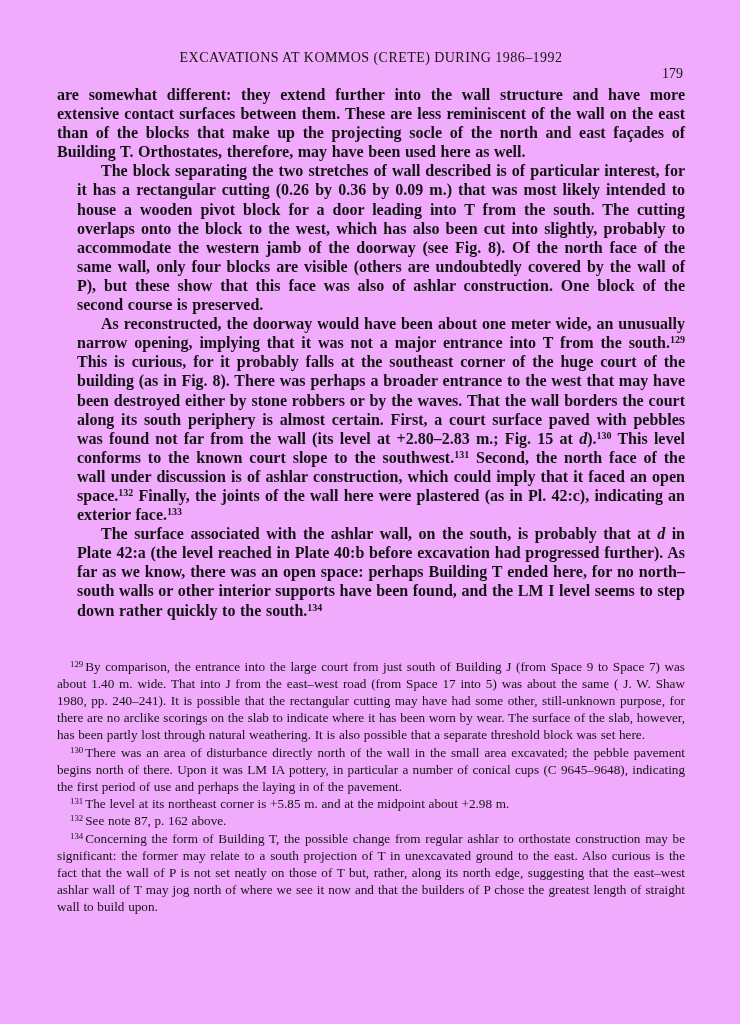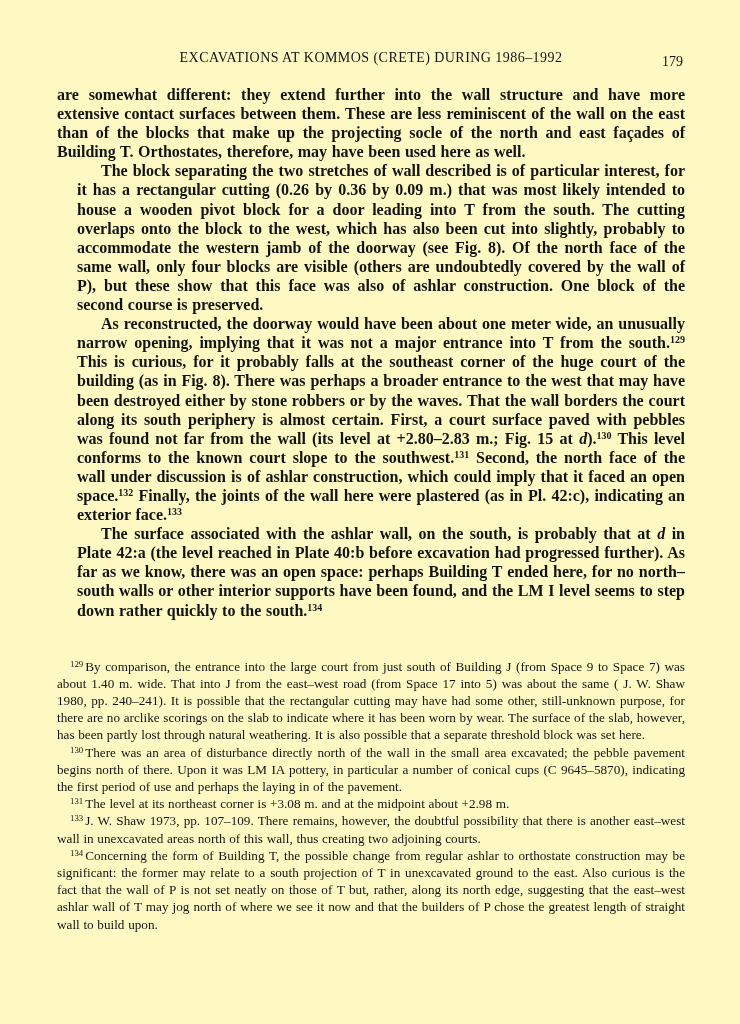--- a/index.html
+++ b/index.html
@@ -5,40 +5,40 @@
   html, body {
     margin: 0;
     padding: 0;
     background: #ffffff;
   }
   .page {
     position: relative;
     width: 740px;
     height: 1024px;
     box-sizing: border-box;
-    background: #fef9c3;
+    background: #f0abfc;
     color: #131313;
     font-family: "Liberation Serif", serif;
     padding: 50px 55px 0 57px;
     overflow: hidden;
   }
   .running-head {
     position: relative;
     height: 20px;
     text-align: center;
     font-size: 14px;
     letter-spacing: 0.45px;
     white-space: nowrap;
     margin-bottom: 15px;
   }
   .running-head .head-title { display: inline-block; }
   .running-head .page-number {
     position: absolute;
     right: 2px;
-    top: 4px;
+    top: 16px;
     letter-spacing: 0;
   }
   .body-text {
     font-size: 16px;
     line-height: 19.1px;
     text-align: justify;
     word-spacing: 0.6px;
     font-weight: bold;
   }
   .body-text p.para {
@@ -85,18 +85,18 @@
 
   <div class="body-text">
       <p class="para"><span>are somewhat different: they extend further into the wall structure and have more extensive contact surfaces between them. These are less reminiscent of the wall on the east than of the blocks that make up the projecting socle of the north and east façades of Building T. Orthostates, therefore, may have been used here as well.</span></p>
       <p class="para indent"><span>The block separating the two stretches of wall described is of particular interest, for it has a rectangular cutting (0.26 by 0.36 by 0.09 m.) that was most likely intended to house a wooden pivot block for a door leading into T from the south. The cutting overlaps onto the block to the west, which has also been cut into slightly, probably to accommodate the western jamb of the doorway (see Fig. 8). Of the north face of the same wall, only four blocks are visible (others are undoubtedly covered by the wall of P), but these show that this face was also of ashlar construction. One block of the second course is preserved.</span></p>
       <p class="para indent"><span>As reconstructed, the doorway would have been about one meter wide, an unusually narrow opening, implying that it was not a major entrance into T from the south.</span><sup class="fn-ref">129</sup><span> This is curious, for it probably falls at the southeast corner of the huge court of the building (as in Fig. 8). There was perhaps a broader entrance to the west that may have been destroyed either by stone robbers or by the waves. That the wall borders the court along its south periphery is almost certain. First, a court surface paved with pebbles was found not far from the wall (its level at +2.80–2.83 m.; Fig. 15 at </span><i>d</i><span>).</span><sup class="fn-ref">130</sup><span> This level conforms to the known court slope to the southwest.</span><sup class="fn-ref">131</sup><span> Second, the north face of the wall under discussion is of ashlar construction, which could imply that it faced an open space.</span><sup class="fn-ref">132</sup><span> Finally, the joints of the wall here were plastered (as in Pl. 42:c), indicating an exterior face.</span><sup class="fn-ref">133</sup></p>
       <p class="para indent"><span>The surface associated with the ashlar wall, on the south, is probably that at </span><i>d</i><span> in Plate 42:a (the level reached in Plate 40:b before excavation had progressed further).  As far as we know, there was an open space: perhaps Building T ended here, for no north–south walls or other interior supports have been found, and the LM I level seems to step down rather quickly to the south.</span><sup class="fn-ref">134</sup></p>
     </div>
 
   <div class="footnotes">
       <p class="footnote"><sup class="fn-num">129</sup><span>By comparison, the entrance into the large court from just south of Building J (from Space 9 to Space 7) was about 1.40 m. wide.  That into J from the east–west road (from Space 17 into 5) was about the same ( J. W. Shaw 1980, pp. 240–241). It is possible that the rectangular cutting may have had some other, still-unknown purpose, for there are no arclike scorings on the slab to indicate where it has been worn by wear.  The surface of the slab, however, has been partly lost through natural weathering. It is also possible that a separate threshold block was set here.</span></p>
-      <p class="footnote"><sup class="fn-num">130</sup><span>There was an area of disturbance directly north of the wall in the small area excavated; the pebble pavement begins north of there. Upon it was LM IA pottery, in particular a number of conical cups (C 9645–5870), indicating the first period of use and perhaps the laying in of the pavement.</span></p>
-      <p class="footnote"><sup class="fn-num">131</sup><span>The level at its northeast corner is +3.08 m. and at the midpoint about +2.98 m.</span></p>
-      <p class="footnote"><sup class="fn-num">133</sup><span>J. W. Shaw 1973, pp. 107–109.  There remains, however, the doubtful possibility that there is another east–west wall in unexcavated areas north of this wall, thus creating two adjoining courts.</span></p>
+      <p class="footnote"><sup class="fn-num">130</sup><span>There was an area of disturbance directly north of the wall in the small area excavated; the pebble pavement begins north of there. Upon it was LM IA pottery, in particular a number of conical cups (C 9645–9648), indicating the first period of use and perhaps the laying in of the pavement.</span></p>
+      <p class="footnote"><sup class="fn-num">131</sup><span>The level at its northeast corner is +5.85 m. and at the midpoint about +2.98 m.</span></p>
+      <p class="footnote"><sup class="fn-num">132</sup><span>See note 87, p. 162 above.</span></p>
       <p class="footnote"><sup class="fn-num">134</sup><span>Concerning the form of Building T, the possible change from regular ashlar to orthostate construction may be significant:  the former may relate to a south projection of T in unexcavated ground to the east.  Also curious is the fact that the wall of P is not set neatly on those of T but, rather, along its north edge, suggesting that the east–west ashlar wall of T may jog north of where we see it now and that the builders of P chose the greatest length of straight wall to build upon.</span></p>
     </div>
 </div>
 
 </body></html>

